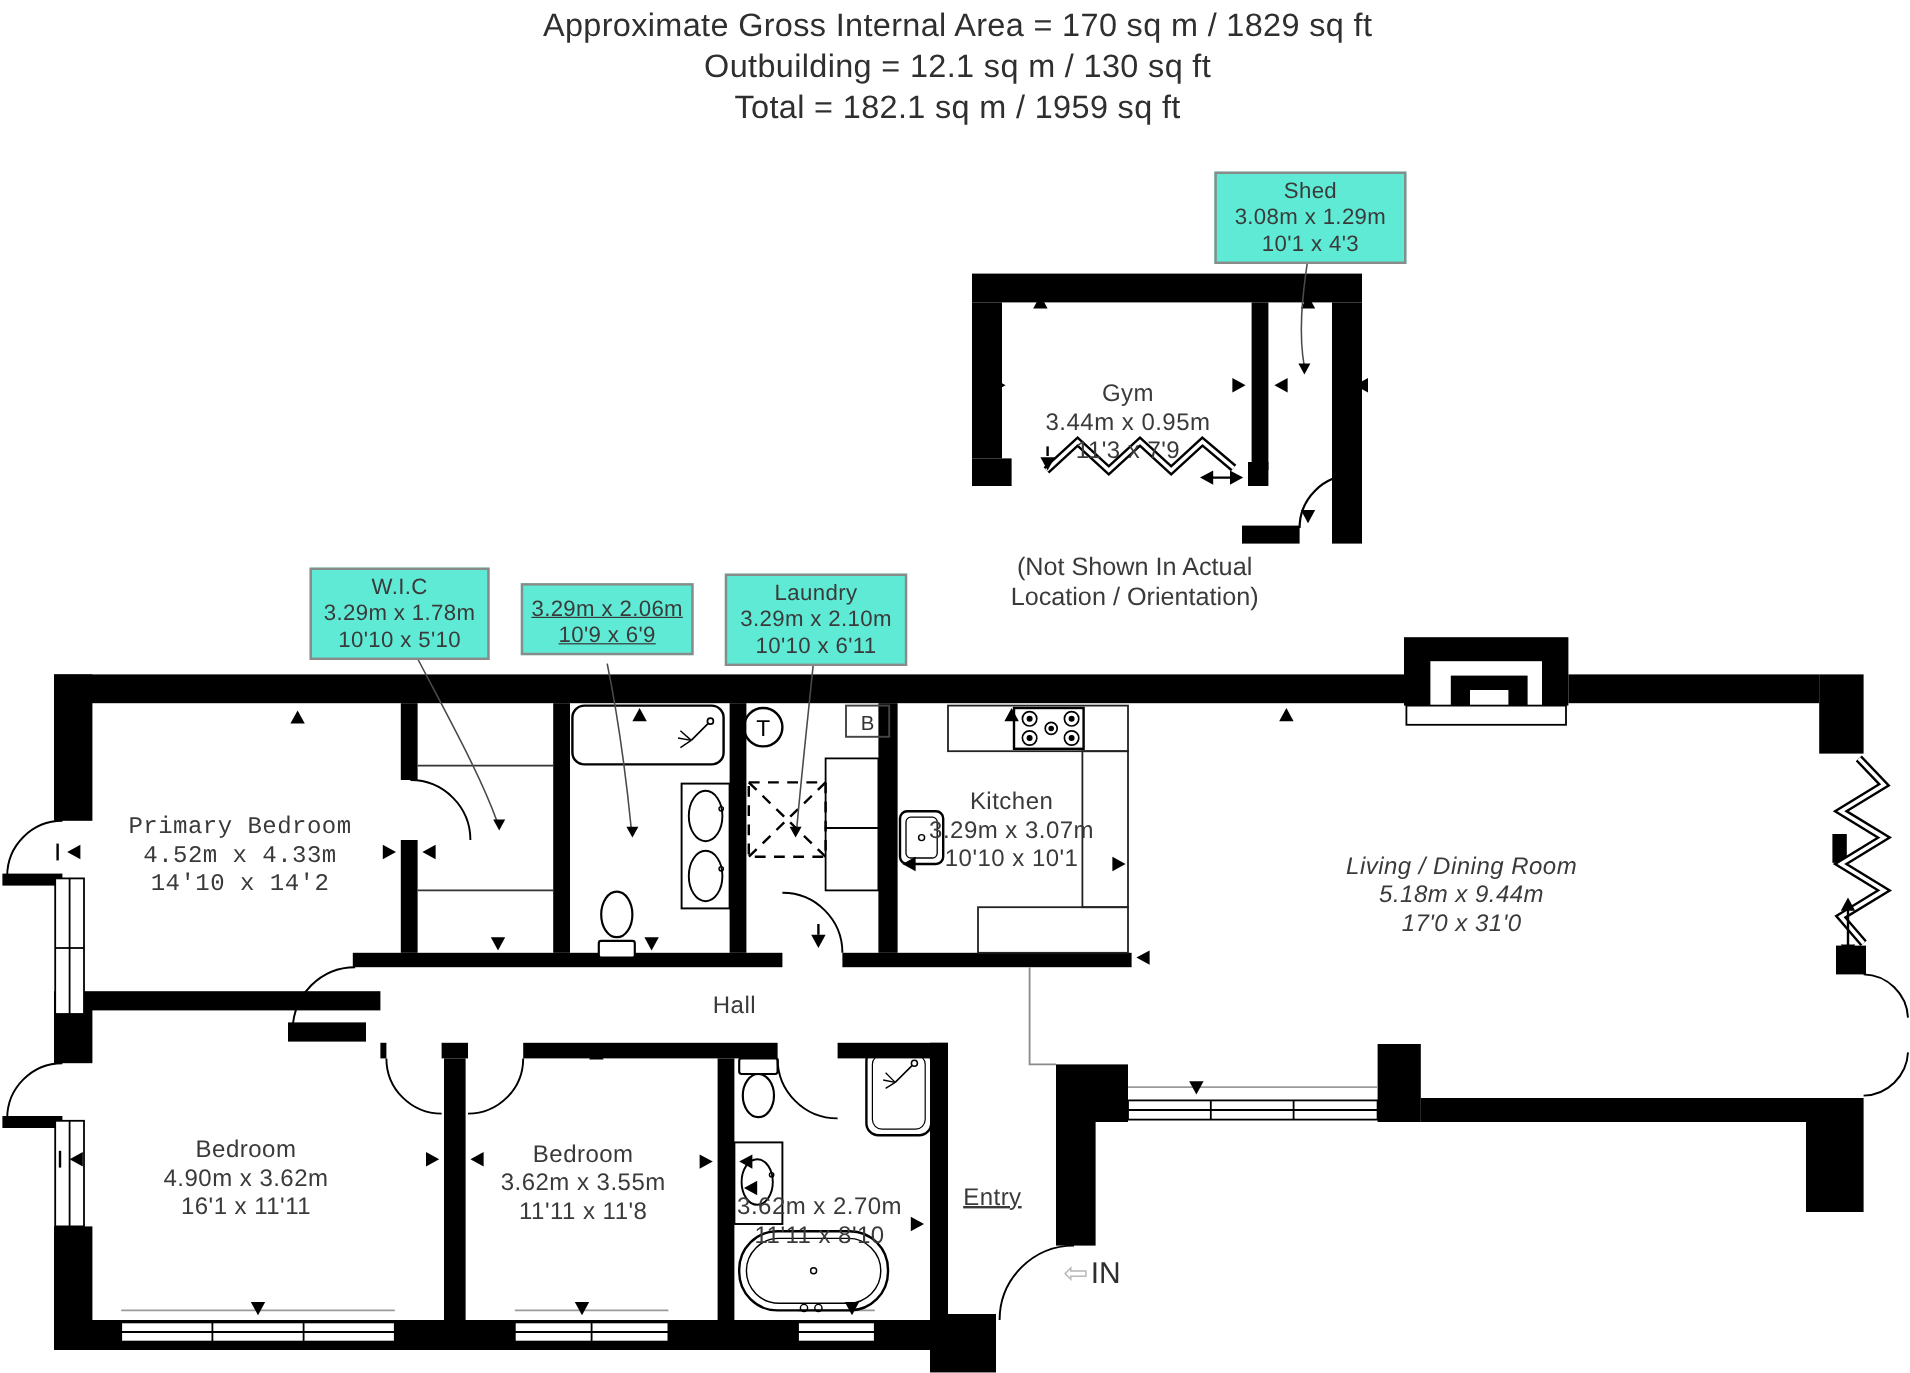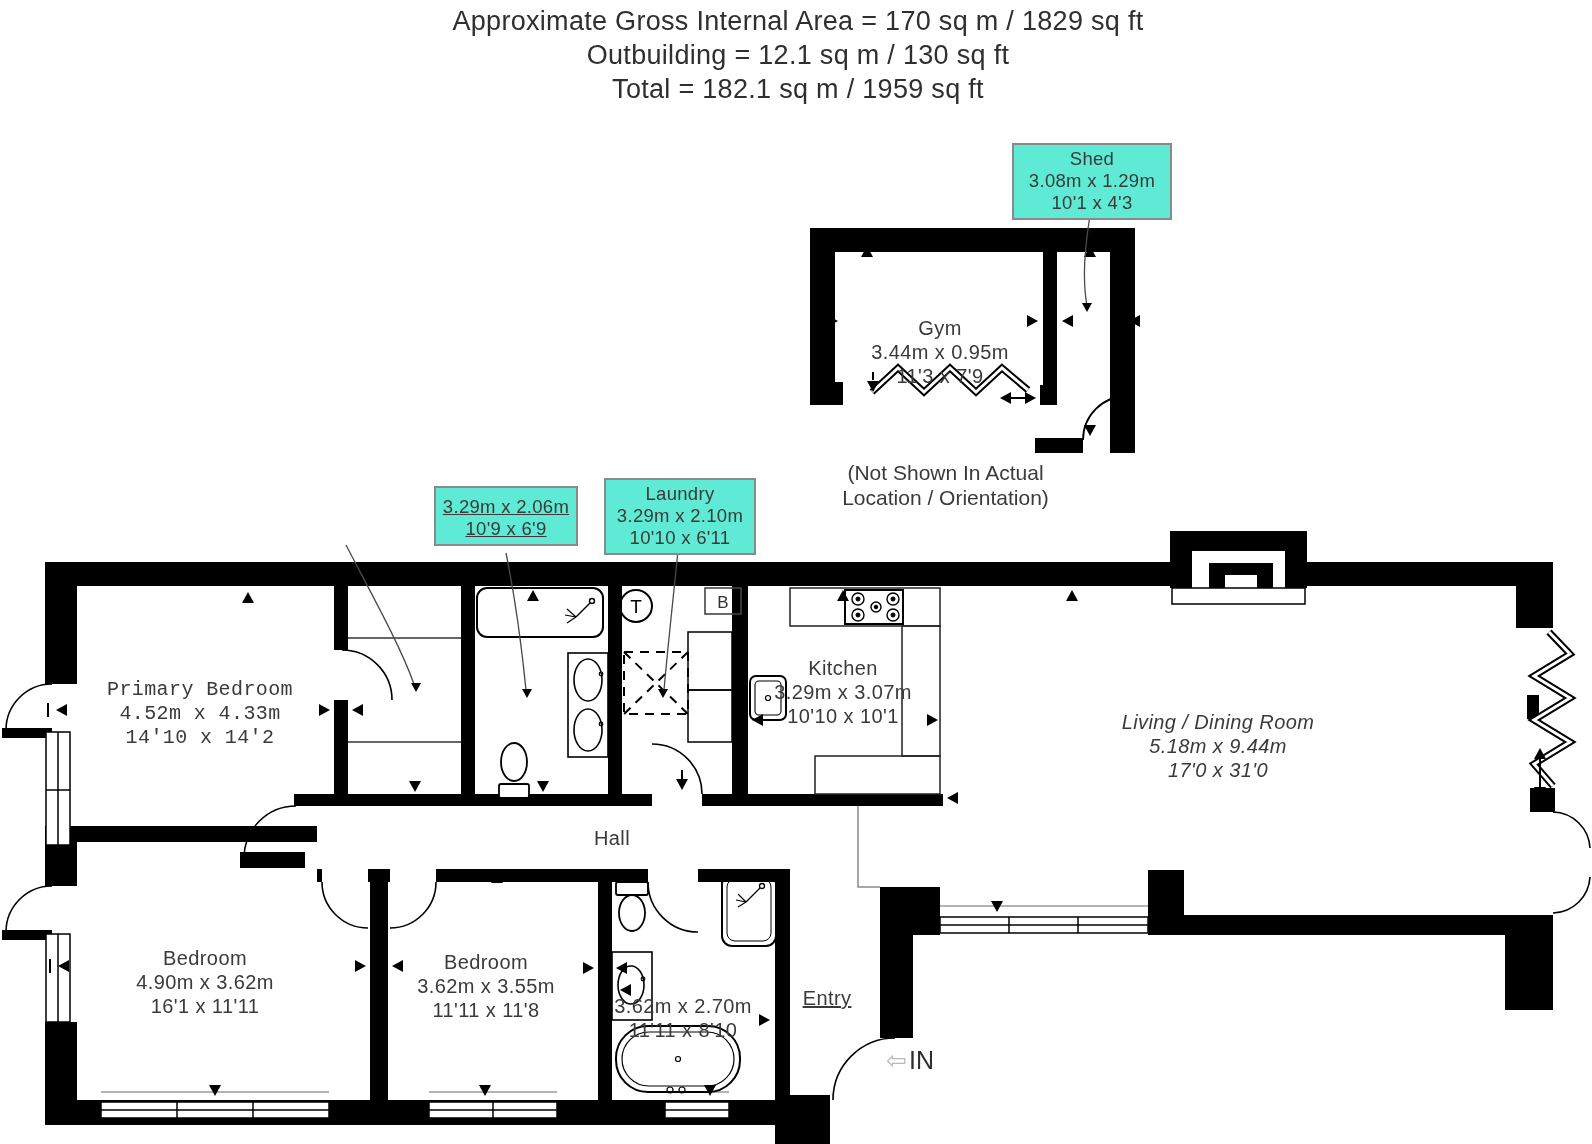--- a/index.html
+++ b/index.html
@@ -314,20 +314,25 @@
     <span>Outbuilding = 12.1 sq m / 130 sq ft</span>
     <span>Total = 182.1 sq m / 1959 sq ft</span>
   </div>
 
   <div class="callout" style="left:1012px;top:143px;width:156px;height:70px;">
     <span>Shed</span>
     <span>3.08m x 1.29m</span>
     <span>10'1 x 4'3</span>
   </div>
 
+  <div class="callout" style="left:258px;top:473px;width:146px;height:70px;">
+    <span>W.I.C</span>
+    <span>3.29m x 1.78m</span>
+    <span>10'10 x 5'10</span>
+  </div>
 
   <div class="callout" style="left:434px;top:486px;width:140px;height:48px;padding-top:8px;text-decoration:underline;">
     <span>3.29m x 2.06m</span>
     <span>10'9 x 6'9</span>
   </div>
 
   <div class="callout" style="left:604px;top:478px;width:148px;height:70px;">
     <span>Laundry</span>
     <span>3.29m x 2.10m</span>
     <span>10'10 x 6'11</span>

